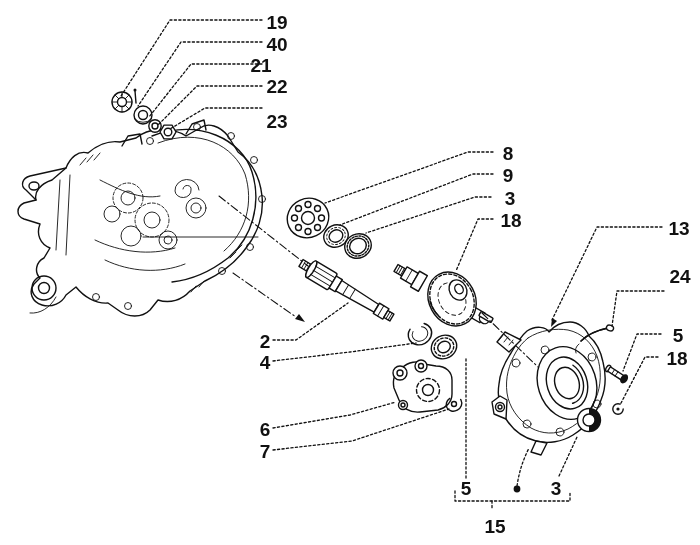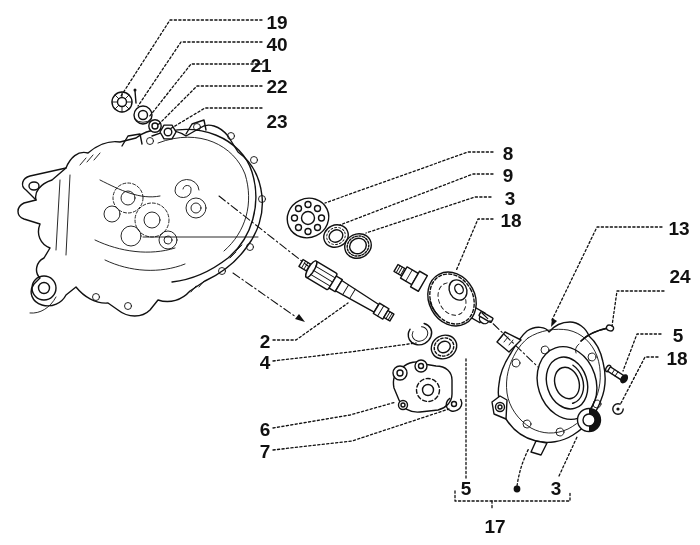--- a/index.html
+++ b/index.html
@@ -291,14 +291,14 @@
   <div class="callout" style="left:679px;top:228px">13</div>
   <div class="callout" style="left:680px;top:276px">24</div>
   <div class="callout" style="left:678px;top:335px">5</div>
   <div class="callout" style="left:677px;top:358px">18</div>
   <div class="callout" style="left:265px;top:341px">2</div>
   <div class="callout" style="left:265px;top:362px">4</div>
   <div class="callout" style="left:265px;top:429px">6</div>
   <div class="callout" style="left:265px;top:451px">7</div>
   <div class="callout" style="left:466px;top:488px">5</div>
   <div class="callout" style="left:556px;top:488px">3</div>
-  <div class="callout" style="left:495px;top:526px">17</div>
+  <div class="callout" style="left:495px;top:526px">15</div>
 </div>
 
 </body></html>

